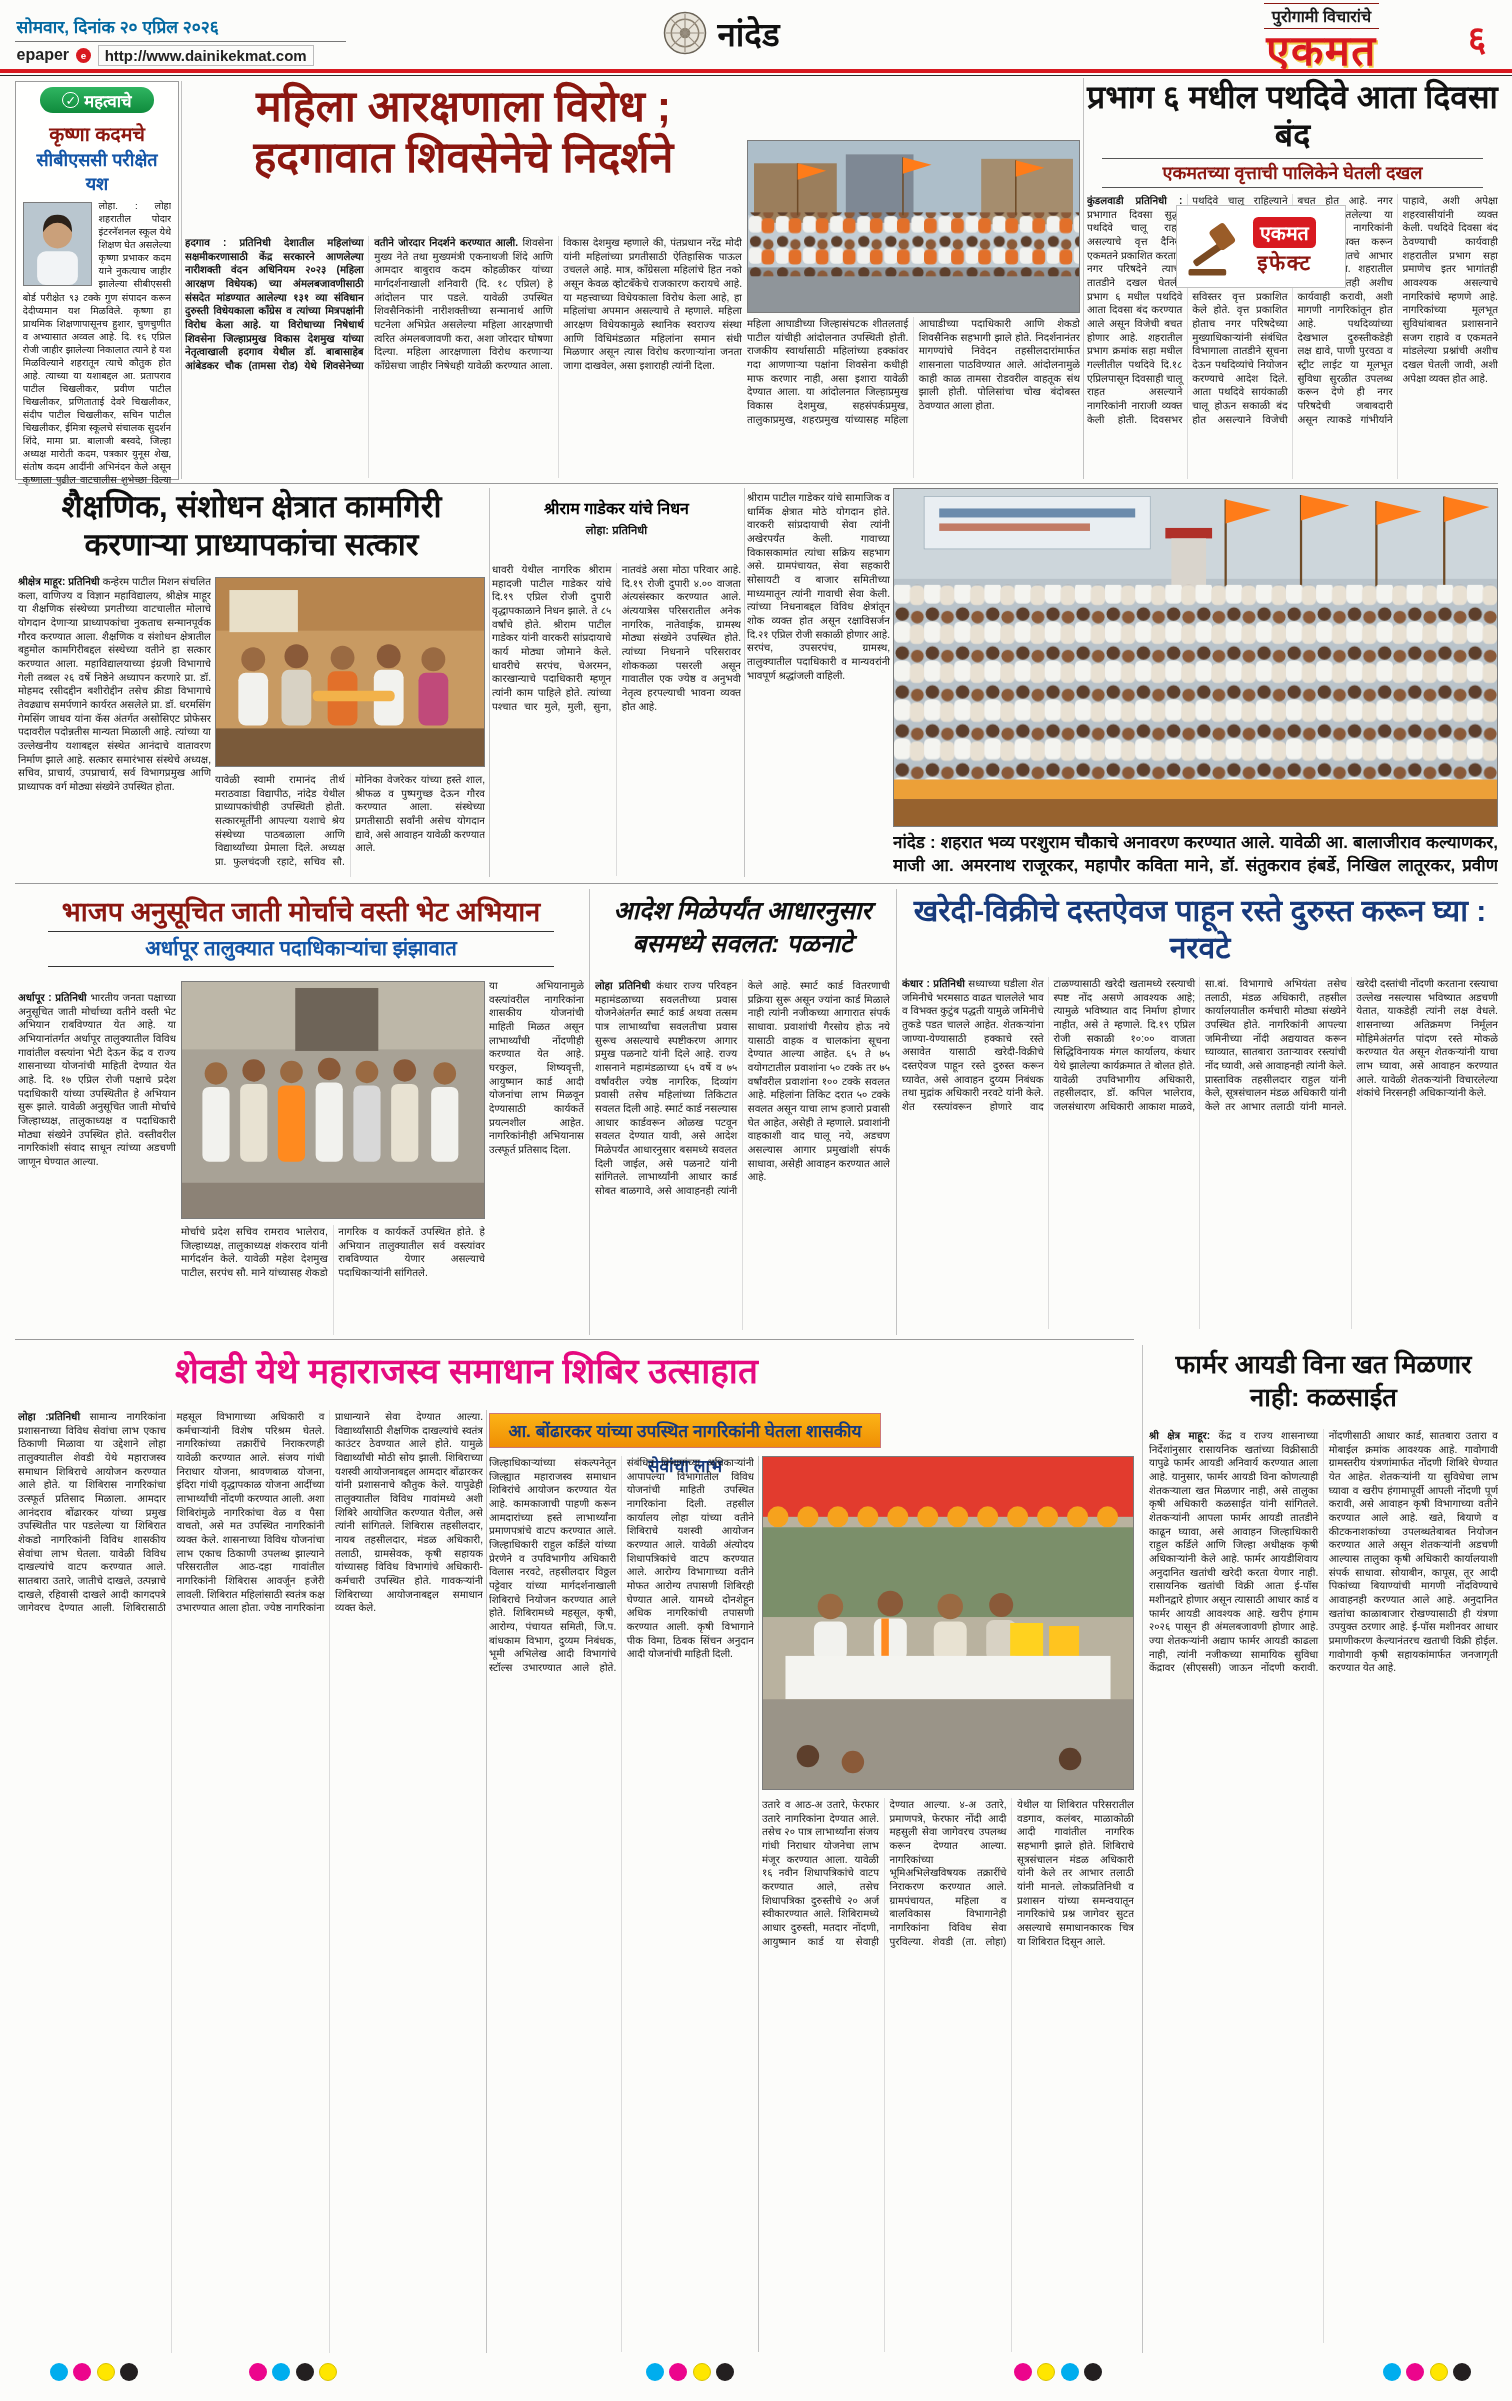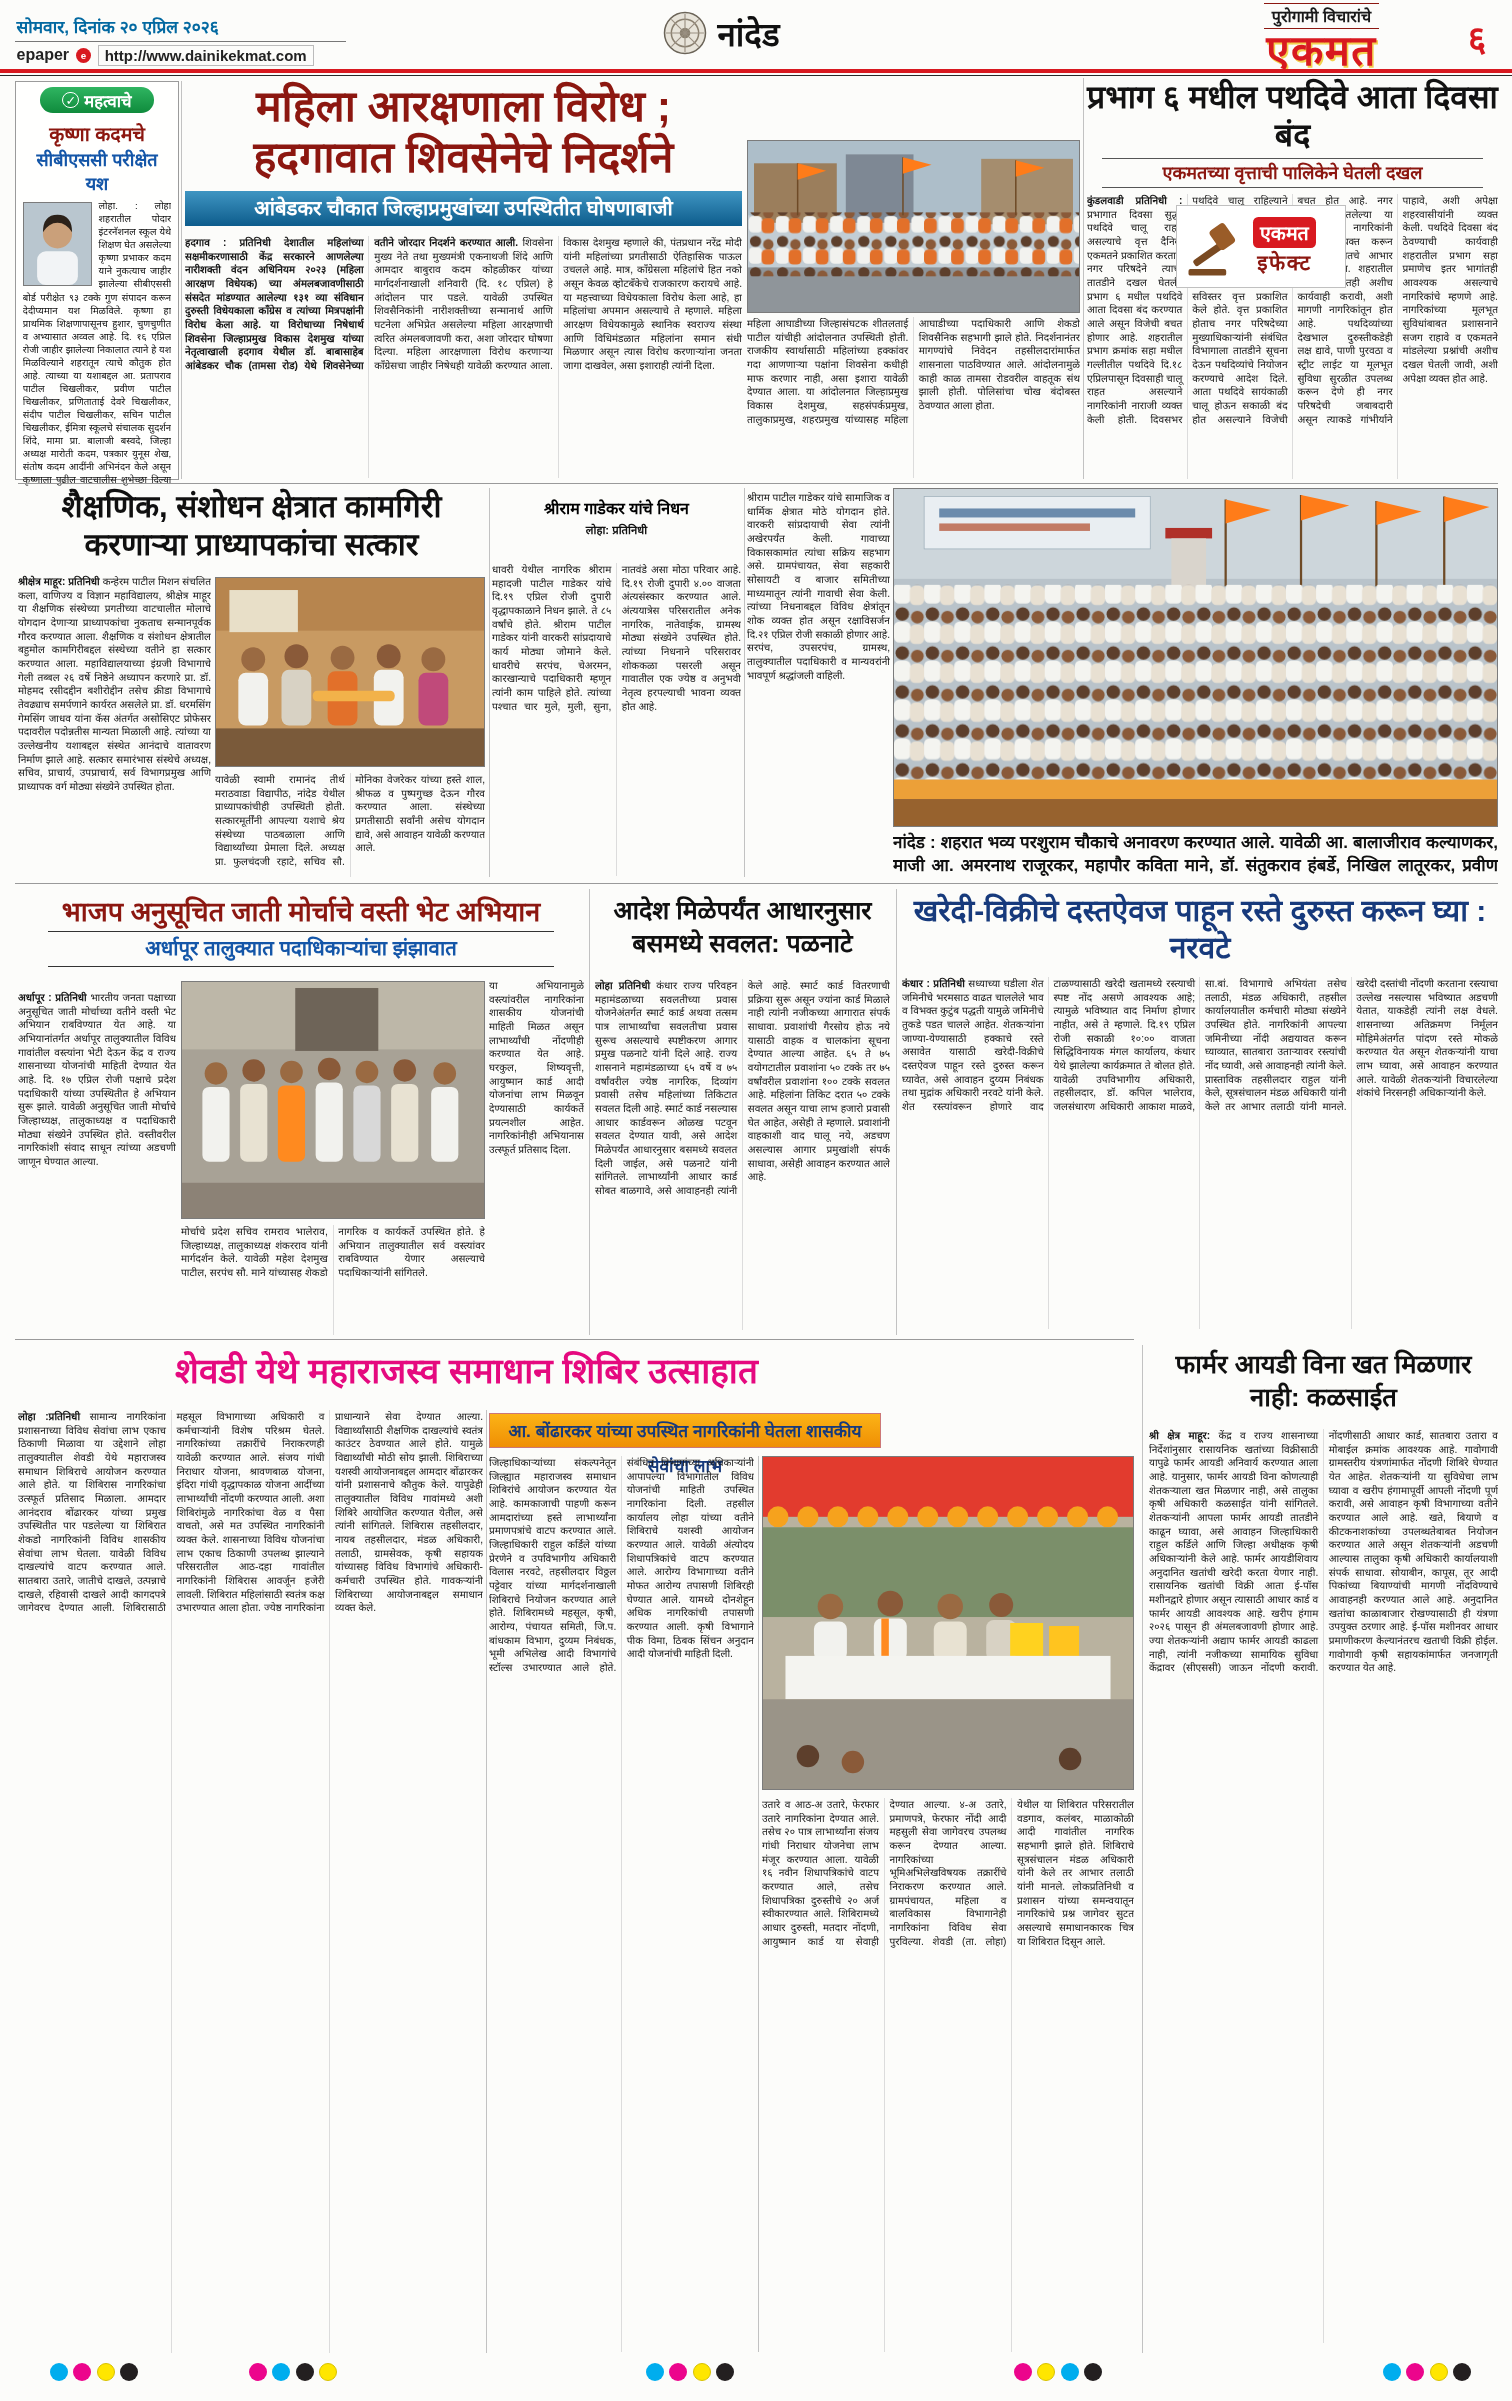--- a/index.html
+++ b/index.html
@@ -122,21 +122,20 @@
           <circle cx="46" cy="42" r="20" fill="#caa07a"></circle>
           <path d="M26 40 Q26 16 46 16 Q66 16 66 40 Q58 27 46 27 Q34 27 26 40" fill="#2b2119"></path>
         </svg>
       </span>
       <span>लोहा. : लोहा शहरातील पोदार इंटरनॅशनल स्कूल येथे शिक्षण घेत असलेल्या कृष्णा प्रभाकर कदम याने नुकत्याच जाहीर झालेल्या सीबीएससी बोर्ड परीक्षेत ९३ टक्के गुण संपादन करून देदीप्यमान यश मिळविले. कृष्णा हा प्राथमिक शिक्षणापासूनच हुशार, चुणचुणीत व अभ्यासात अव्वल आहे. दि. १६ एप्रिल रोजी जाहीर झालेल्या निकालात त्याने हे यश मिळविल्याने शहरातून त्याचे कौतुक होत आहे. त्याच्या या यशाबद्दल आ. प्रतापराव पाटील चिखलीकर, प्रवीण पाटील चिखलीकर, प्रणिताताई देवरे चिखलीकर, संदीप पाटील चिखलीकर, सचिन पाटील चिखलीकर, ईमित्रा स्कूलचे संचालक सुदर्शन शिंदे, मामा प्रा. बालाजी बस्वदे, जिल्हा अध्यक्ष मारोती कदम, पत्रकार युनूस शेख, संतोष कदम आदींनी अभिनंदन केले असून कृष्णाला पुढील वाटचालीस शुभेच्छा दिल्या आहेत. ग्रामीण भागातील विद्यार्थ्यांना प्रेरणा देणारे हे यश असल्याची भावना शिक्षकांनी व्यक्त केली.</span>
     </div>
   </div>
 
   <div class="abs" style="left:185px; top:81px; width:895px; height:398px;">
     <div class="abs headline lead-headline" style="left:0; top:0; width:557px;">महिला आरक्षणाला विरोध ; हदगावात शिवसेनेचे निदर्शने</div>
-    <div class="abs lead-band" style="left:0; top:110px; width:557px;">आंबेडकर चौकात जिल्हाप्रमुखांच्या उपस्थितीत घोषणाबाजी</div>
     <div class="abs photo" style="left:562px; top:59px; width:333px; height:173px;">
       <svg viewBox="0 0 440 230" preserveAspectRatio="none">
         <rect width="440" height="230" fill="#c2cdd4"></rect>
         <rect width="440" height="100" fill="#adbec9"></rect>
         <rect x="8" y="30" width="110" height="80" fill="#9b7e5c"></rect>
         <rect x="130" y="18" width="90" height="92" fill="#7e8894"></rect>
         <rect x="310" y="24" width="122" height="88" fill="#a58d6e"></rect>
         <rect y="170" width="440" height="60" fill="#8f959a"></rect>
         <defs>
           <pattern id="pcrowd" width="36" height="42" patternUnits="userSpaceOnUse">
@@ -291,21 +290,21 @@
         <circle cx="348" cy="122" r="15" fill="#9a6a42"></circle>
           <rect x="330" y="140" width="36" height="100" rx="9" fill="#f2f2ee"></rect>
         <rect y="268" width="400" height="47" fill="#8c8276"></rect>
       </svg>
     </div>
     <div class="abs body-text" style="left:471px; top:90px; width:95px; height:355px;">या अभियानामुळे वस्त्यांवरील नागरिकांना शासकीय योजनांची माहिती मिळत असून लाभार्थ्यांची नोंदणीही करण्यात येत आहे. घरकुल, शिष्यवृत्ती, आयुष्मान कार्ड आदी योजनांचा लाभ मिळवून देण्यासाठी कार्यकर्ते प्रयत्नशील आहेत. नागरिकांनीही अभियानास उत्स्फूर्त प्रतिसाद दिला.</div>
     <div class="abs body-text cols2" style="left:163px; top:336px; width:304px; height:110px;">मोर्चाचे प्रदेश सचिव रामराव भालेराव, जिल्हाध्यक्ष, तालुकाध्यक्ष शंकरराव यांनी मार्गदर्शन केले. यावेळी महेश देशमुख पाटील, सरपंच सौ. माने यांच्यासह शेकडो नागरिक व कार्यकर्ते उपस्थित होते. हे अभियान तालुक्यातील सर्व वस्त्यांवर राबविण्यात येणार असल्याचे पदाधिकाऱ्यांनी सांगितले.</div>
   </div>
 
   <div class="abs" style="left:595px; top:889px; width:295px; height:446px;">
-    <div class="abs headline bus-headline" style="left:0; top:4.5px; width:295px;">आदेश मिळेपर्यंत आधारनुसार बसमध्ये सवलत: पळनाटे</div>
+    <div class="abs headline bus-headline" style="left:0; top:4.5px; width:295px;font-style:italic;">आदेश मिळेपर्यंत आधारनुसार बसमध्ये सवलत: पळनाटे</div>
     <div class="abs body-text cols2" style="left:0; top:90px; width:295px; height:351px;">
       <span class="dateline">लोहा प्रतिनिधी</span>
       <span>कंधार राज्य परिवहन महामंडळाच्या सवलतीच्या प्रवास योजनेअंतर्गत स्मार्ट कार्ड अथवा तत्सम पात्र लाभार्थ्यांचा सवलतीचा प्रवास सुरूच असल्याचे स्पष्टीकरण आगार प्रमुख पळनाटे यांनी दिले आहे. राज्य शासनाने महामंडळाच्या ६५ वर्षे व ७५ वर्षांवरील ज्येष्ठ नागरिक, दिव्यांग प्रवासी तसेच महिलांच्या तिकिटात सवलत दिली आहे. स्मार्ट कार्ड नसल्यास आधार कार्डवरून ओळख पटवून सवलत देण्यात यावी, असे आदेश मिळेपर्यंत आधारनुसार बसमध्ये सवलत दिली जाईल, असे पळनाटे यांनी सांगितले. लाभार्थ्यांनी आधार कार्ड सोबत बाळगावे, असे आवाहनही त्यांनी केले आहे. स्मार्ट कार्ड वितरणाची प्रक्रिया सुरू असून ज्यांना कार्ड मिळाले नाही त्यांनी नजीकच्या आगारात संपर्क साधावा. प्रवाशांची गैरसोय होऊ नये यासाठी वाहक व चालकांना सूचना देण्यात आल्या आहेत. ६५ ते ७५ वयोगटातील प्रवाशांना ५० टक्के तर ७५ वर्षांवरील प्रवाशांना १०० टक्के सवलत आहे. महिलांना तिकिट दरात ५० टक्के सवलत असून याचा लाभ हजारो प्रवासी घेत आहेत, असेही ते म्हणाले. प्रवाशांनी वाहकाशी वाद घालू नये, अडचण असल्यास आगार प्रमुखांशी संपर्क साधावा, असेही आवाहन करण्यात आले आहे.</span>
     </div>
   </div>
 
   <div class="hline" style="left:15px; top:1339px; width:1119px;"></div>
 
   <div class="abs headline camp-headline" style="left:45px; top:1346px; width:843px;">शेवडी येथे महाराजस्व समाधान शिबिर उत्साहात</div>
   <div class="abs body-text cols3" style="left:18px; top:1410px; width:465px; height:943px;">

